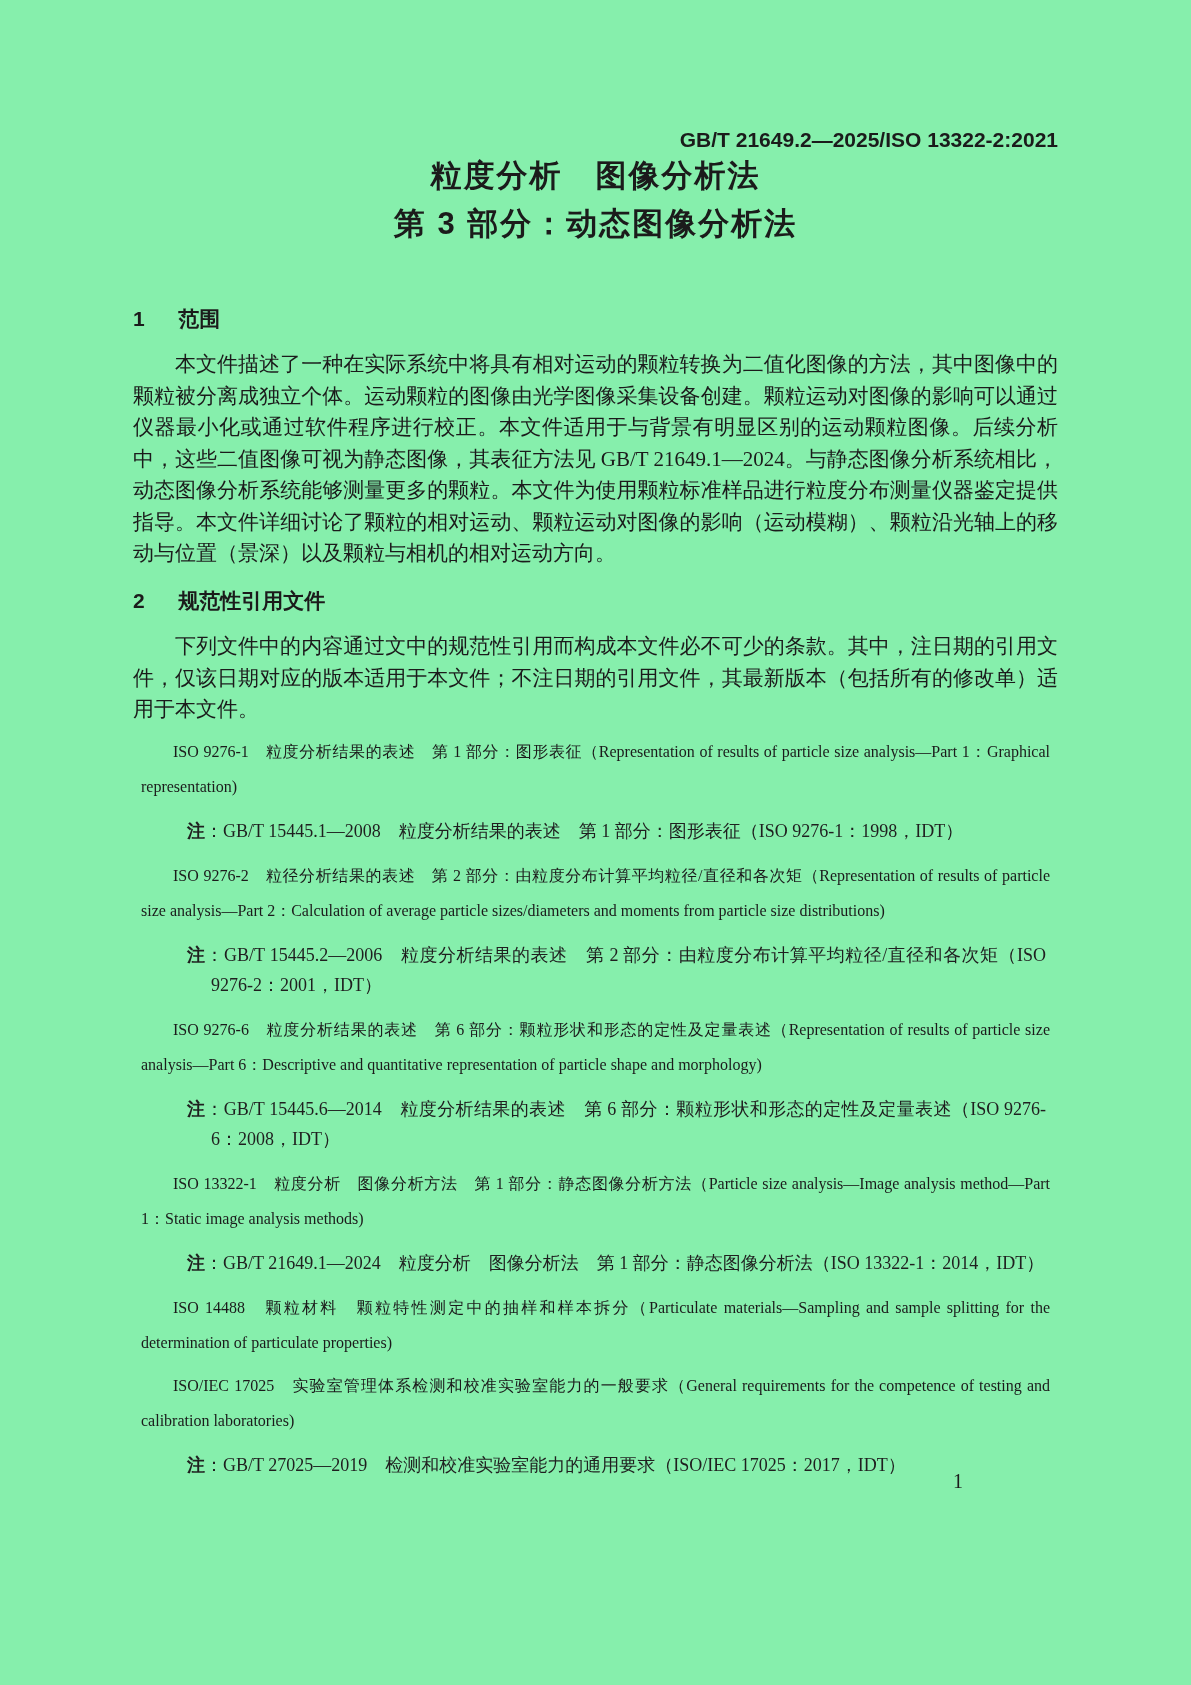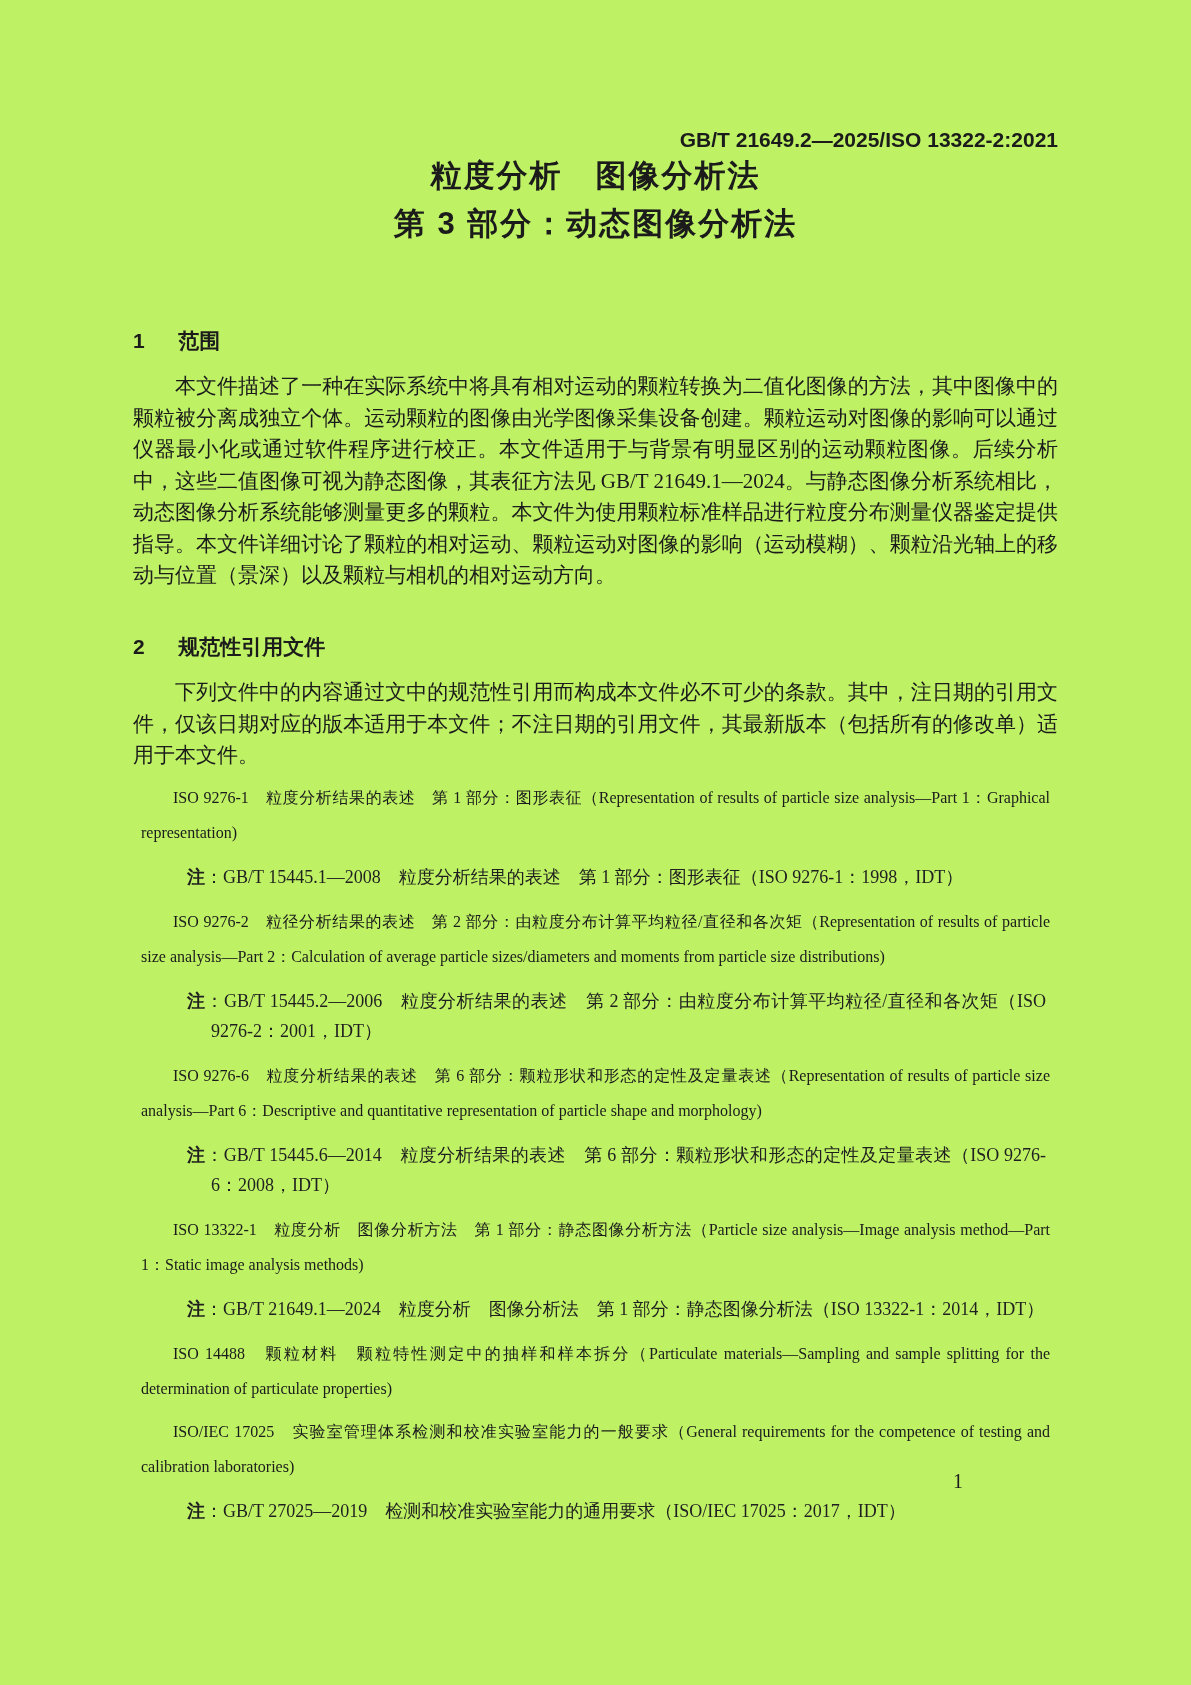--- a/index.html
+++ b/index.html
@@ -1,21 +1,21 @@
 <!DOCTYPE html>
 <html><head>
 <meta charset="utf-8">
 <style>
   html,body{margin:0;padding:0;background:#ffffff;}
   .page{
     position:relative;
     width:1191px;
     height:1685px;
     margin:0 auto;
-    background:#bef264;
+    background:#86efac;
     box-sizing:border-box;
     padding:128px 133px 0 133px;
     font-family:"Liberation Serif","DejaVu Serif",serif;
     color:#1b1b1b;
     overflow:hidden;
   }
   .doc-header{
     text-align:right;
     font-family:"Liberation Sans","DejaVu Sans",sans-serif;
     font-weight:700;
@@ -29,22 +29,22 @@
     font-size:31px;
     line-height:48px;
     letter-spacing:2px;
   }
   .section-heading{
     font-family:"Liberation Sans","DejaVu Sans",sans-serif;
     font-weight:700;
     font-size:21px;
     line-height:26px;
   }
-  .mt-lg{margin-top:80px;}
-  .mt-md{margin-top:42px;}
+  .mt-lg{margin-top:58px;}
+  .mt-md{margin-top:18px;}
   .sec-num{margin-right:1.6em;}
   .body-par{
     margin:12px 0 0 0;
     font-size:21px;
     line-height:31.5px;
     text-align:justify;
     text-indent:2em;
   }
   .ref{
     margin:8px;

